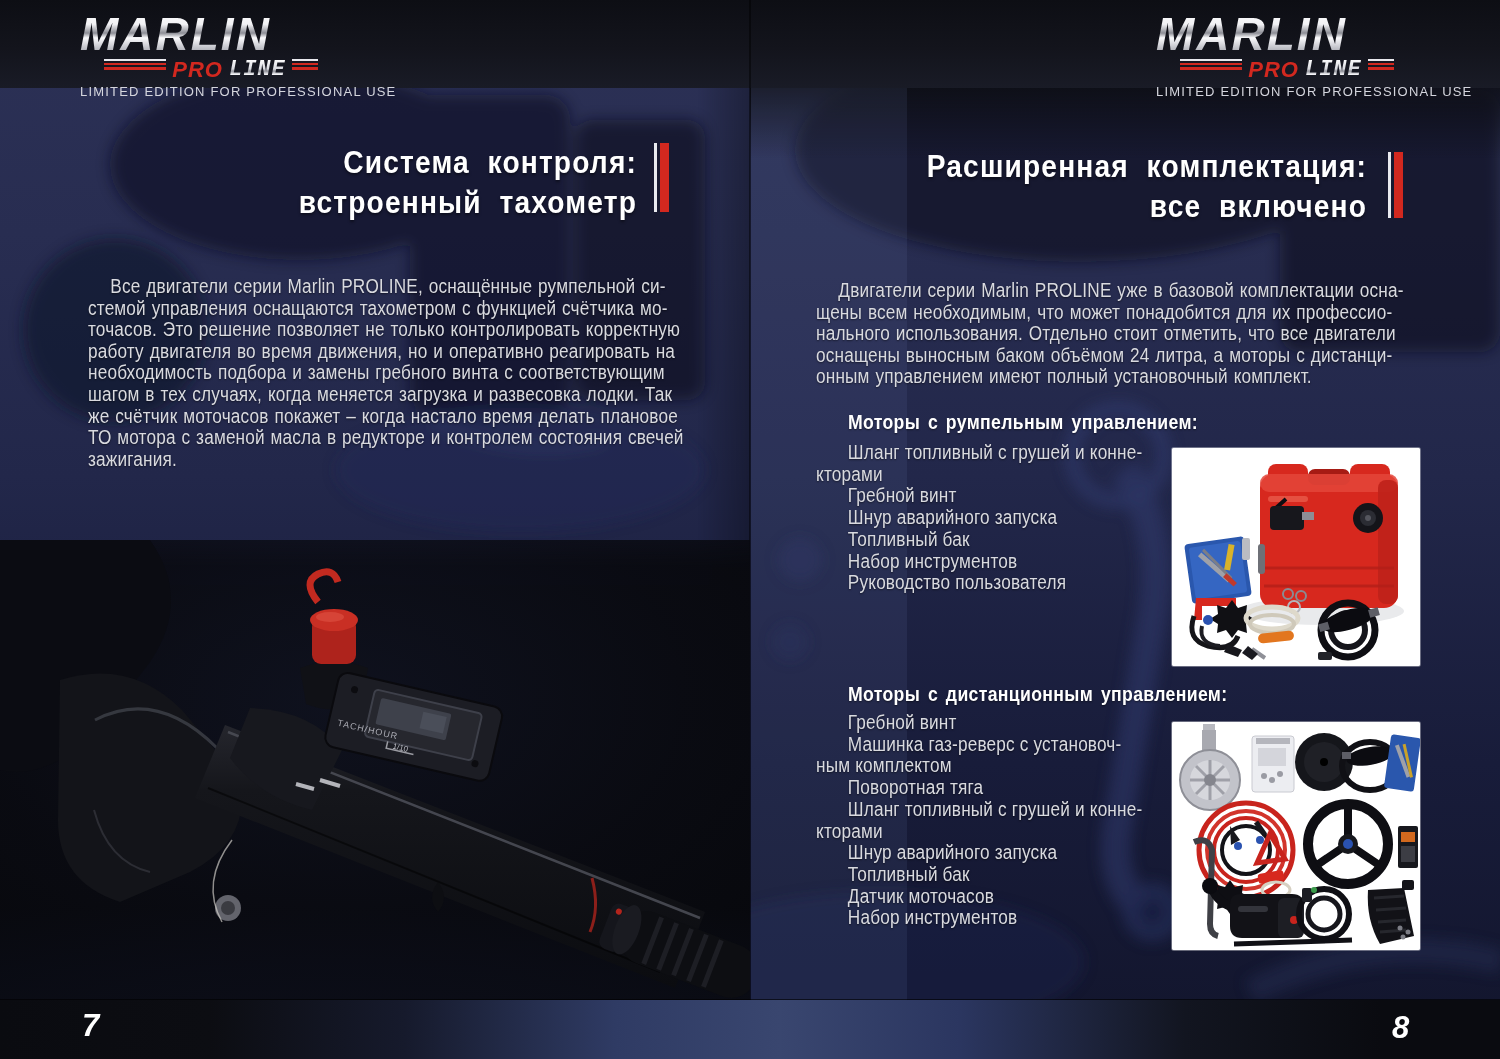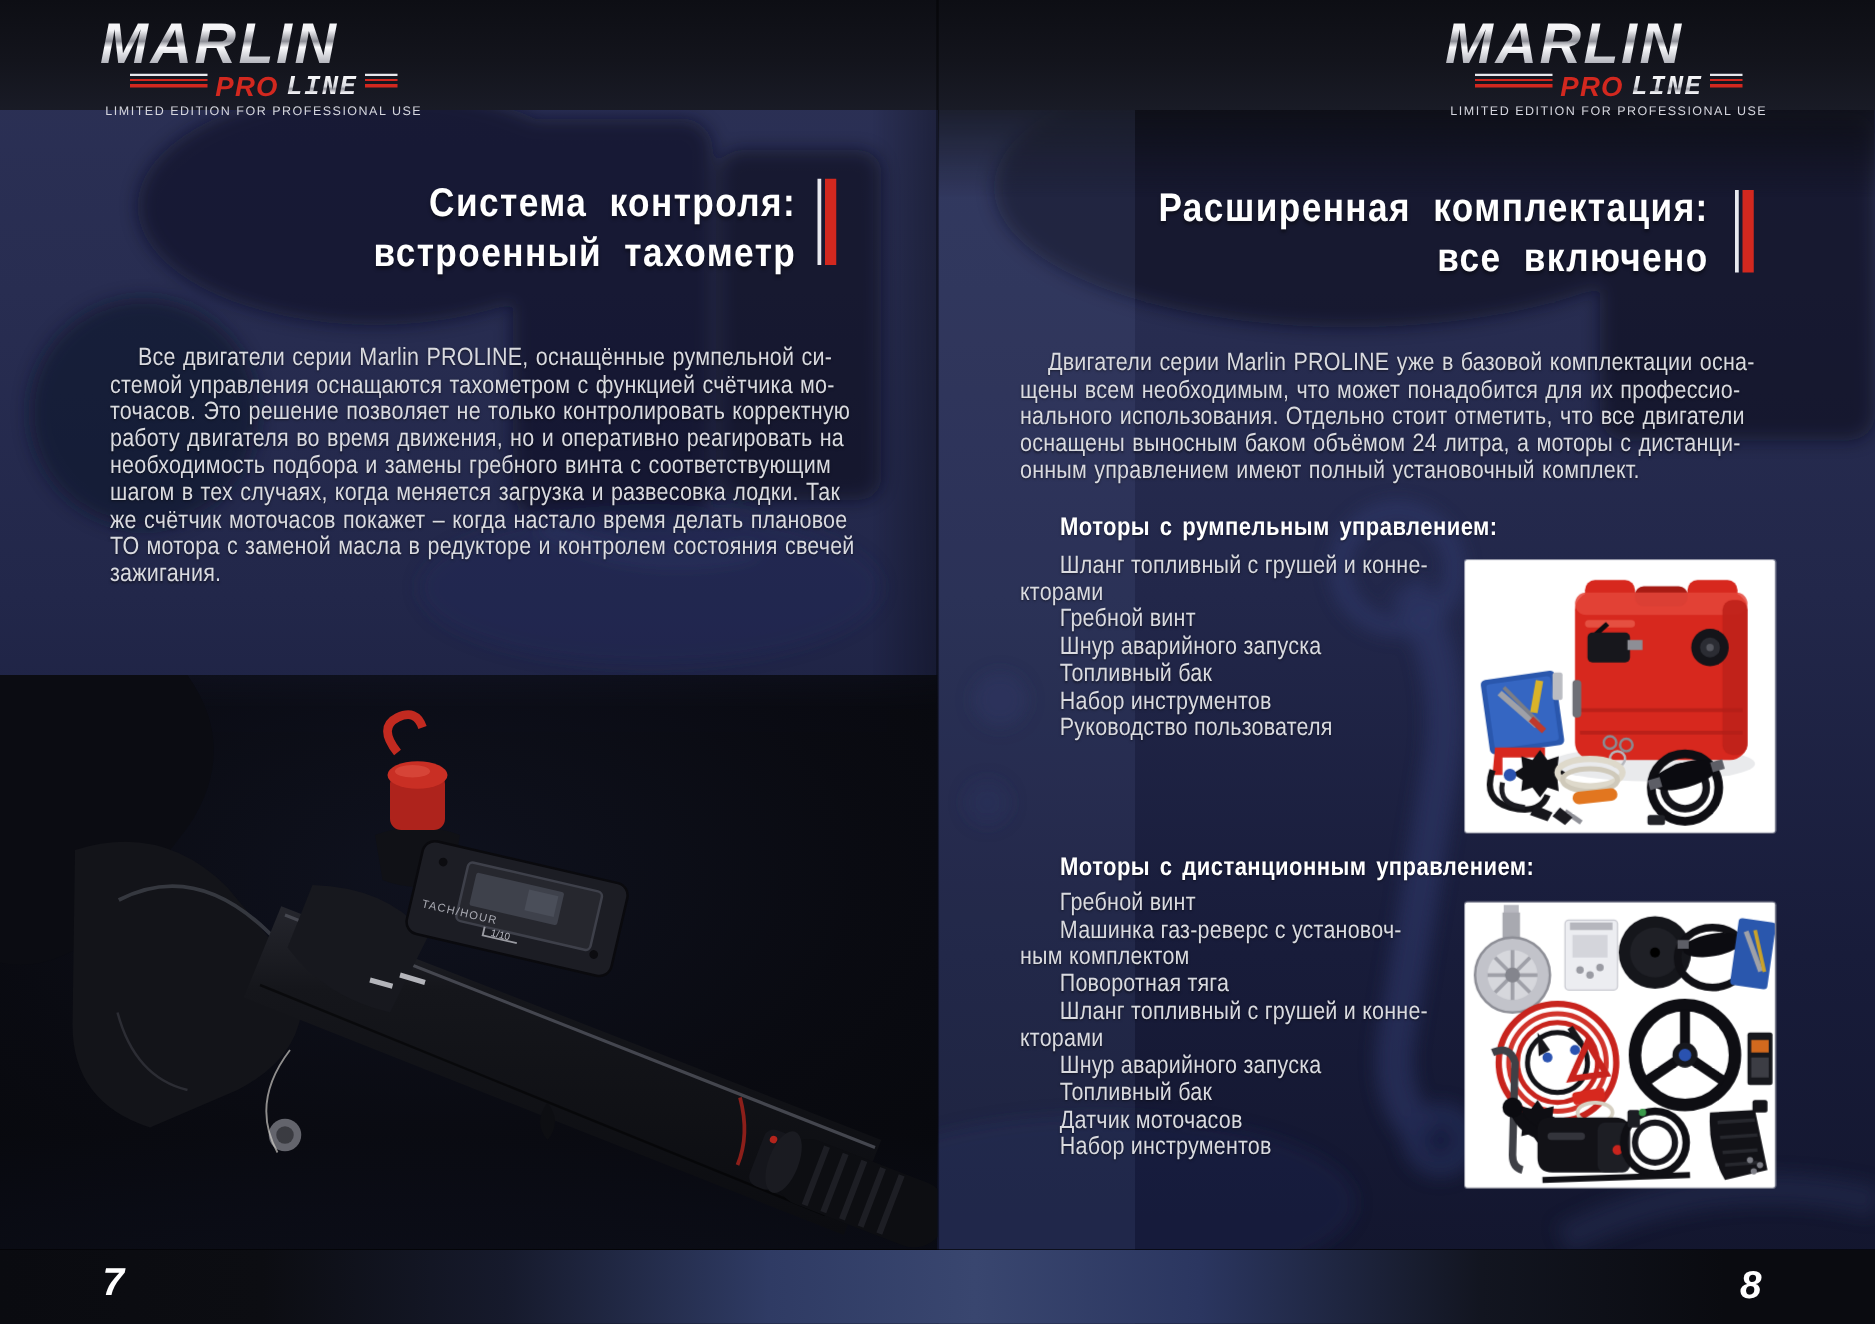--- a/index.html
+++ b/index.html
@@ -38,21 +38,21 @@
   .logo-row{ display:flex; align-items:flex-start; justify-content:center; gap:6px; margin-top:1px; }
   .stripes{ height:11px;
     background:linear-gradient(180deg,#e9e9ee 0 2px,rgba(0,0,0,0) 2px 4px,#d2281f 4px 6px,rgba(0,0,0,0) 6px 8px,#d2281f 8px 11px); }
   .stripes.long{ width:62px; } .stripes.short{ width:26px; }
   .logo-pro,.logo-line{ font-size:22px; font-weight:700; font-style:italic; letter-spacing:1px; line-height:22px; }
   .logo-pro{ color:#d2281f; }
   .logo-line{
     background:linear-gradient(180deg,#fff 0%,#d9dae0 45%,#93949c 55%,#f4f4f7 70%,#c5c6cd 100%);
     -webkit-background-clip:text; background-clip:text; color:transparent;font-family:Liberation Mono, monospace;
   }
-  .logo-tag{ text-align:center; font-size:10px; color:#d4d5dd; letter-spacing:1.2px; margin-top:3px; white-space:nowrap; }
+  .logo-tag{ text-align:center; font-size:13px; color:#d4d5dd; letter-spacing:1.2px; margin-top:3px; white-space:nowrap; }
 
   
   .heading{
     position:absolute; text-align:right; color:#fff; font-weight:700;
     font-size:32px; line-height:40px; letter-spacing:1.3px; word-spacing:10px;
     transform:scaleX(0.88); transform-origin:100% 0;
     text-shadow:0 2px 3px rgba(0,0,0,.45);
   }
   .heading.lh{ left:0; top:142px; width:637px; }
   .heading.rh{ left:762px; top:146px; width:605px; }

